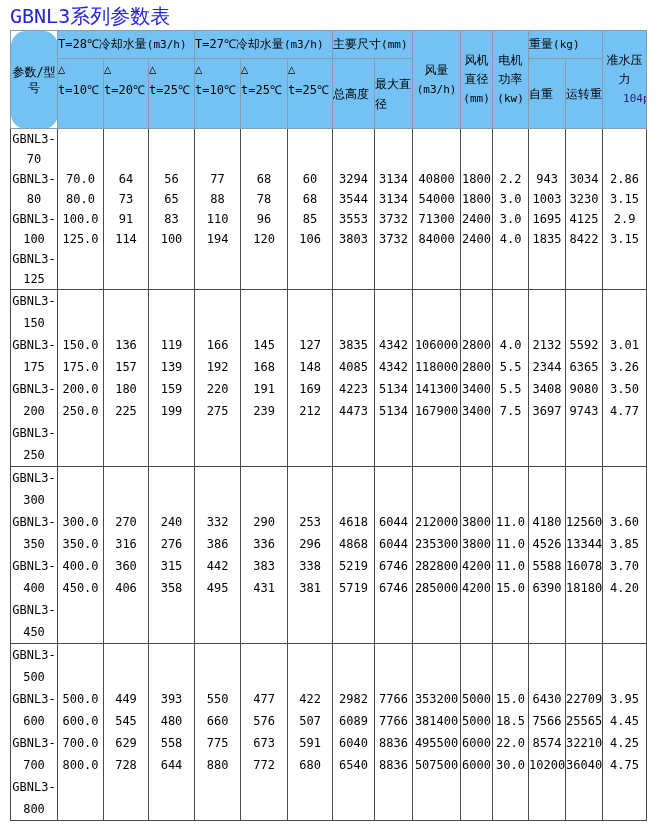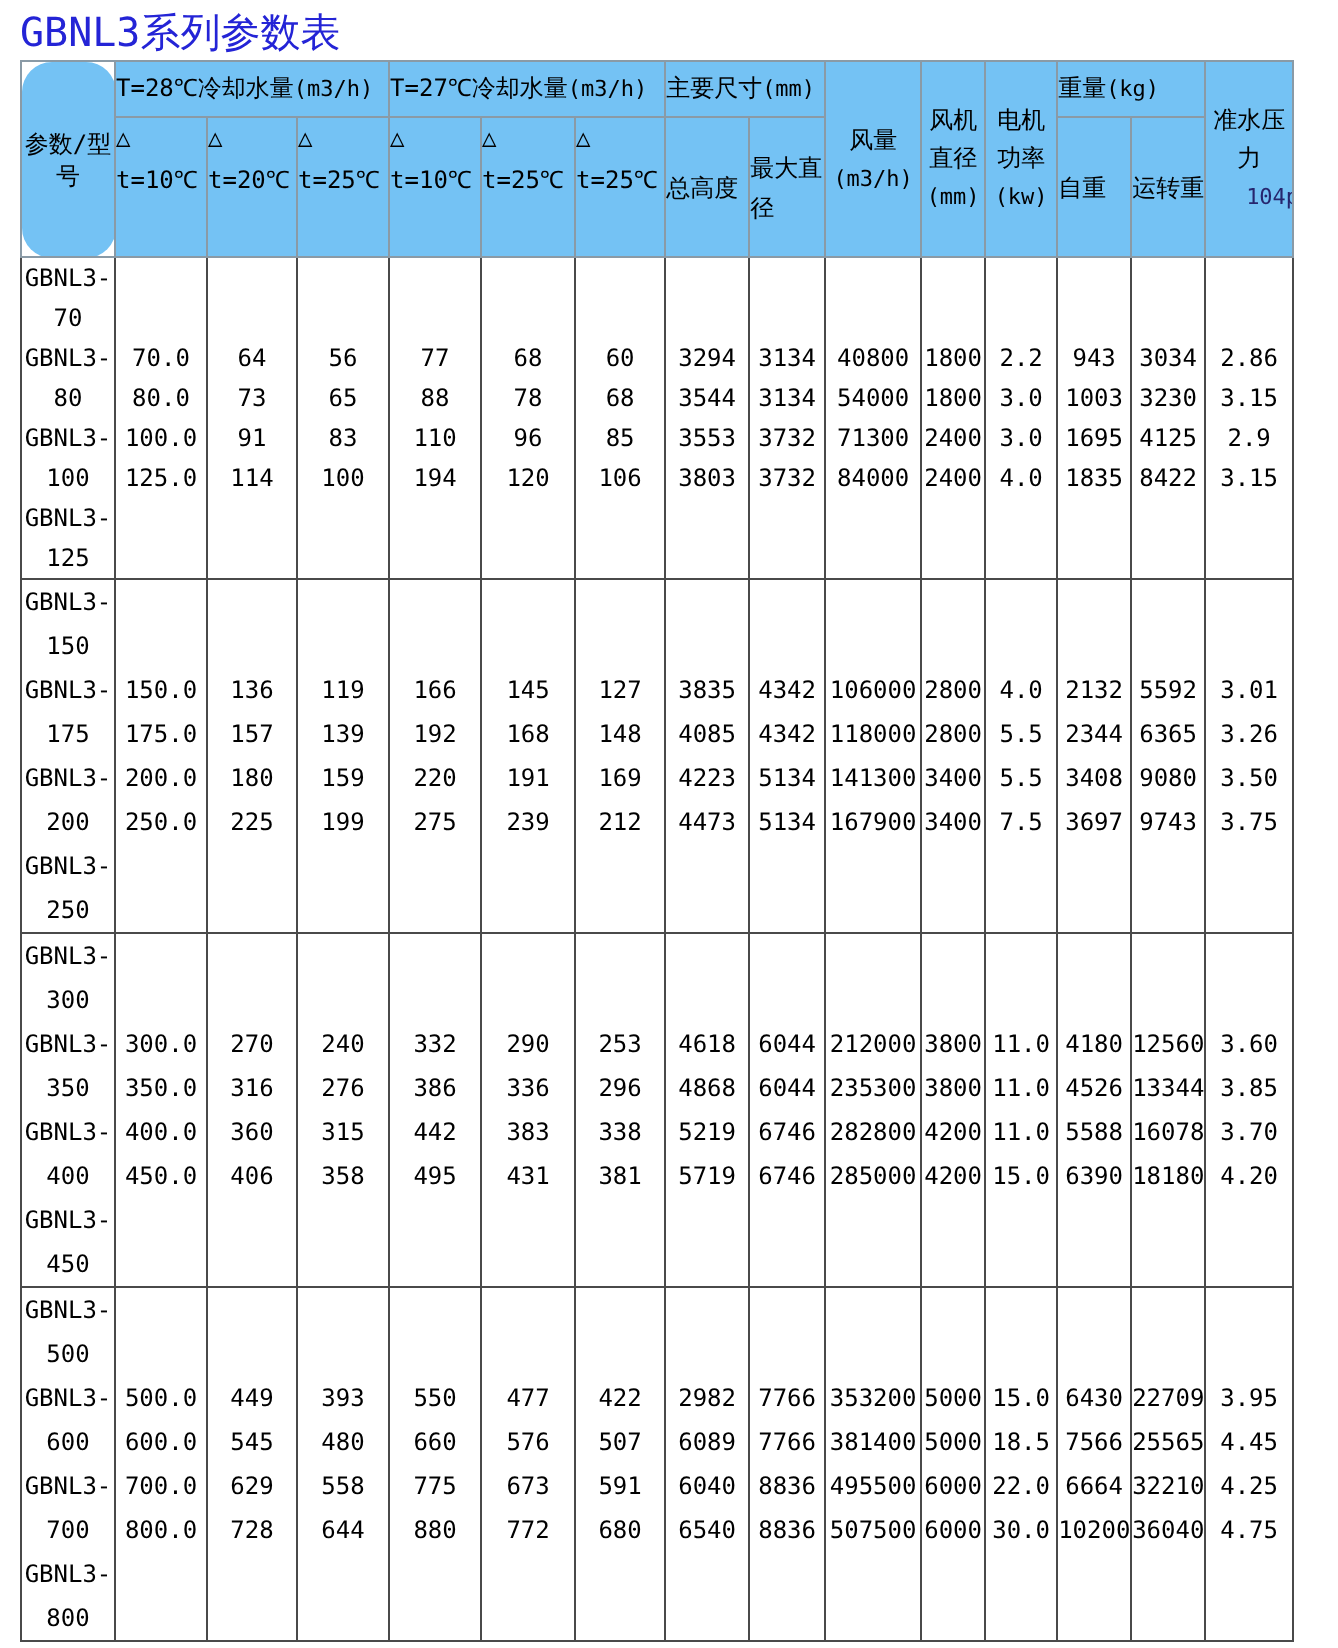--- a/index.html
+++ b/index.html
@@ -339,21 +339,21 @@
         <td>
           <div class="val">5592</div>
           <div class="val">6365</div>
           <div class="val">9080</div>
           <div class="val">9743</div>
         </td>
         <td>
           <div class="val">3.01</div>
           <div class="val">3.26</div>
           <div class="val">3.50</div>
-          <div class="val">3.75</div>
+          <div class="val">4.77</div>
         </td>
       </tr>
       <tr class="lh22">
         <td class="model-cell">
           <div class="model-name">
             <div>GBNL3-</div>
             <div>300</div>
           </div>
           <div class="model-name">
             <div>GBNL3-</div>
@@ -534,21 +534,21 @@
         </td>
         <td>
           <div class="val">15.0</div>
           <div class="val">18.5</div>
           <div class="val">22.0</div>
           <div class="val">30.0</div>
         </td>
         <td>
           <div class="val">6430</div>
           <div class="val">7566</div>
-          <div class="val">6664</div>
+          <div class="val">8574</div>
           <div class="val">10200</div>
         </td>
         <td>
           <div class="val">22709</div>
           <div class="val">25565</div>
           <div class="val">32210</div>
           <div class="val">36040</div>
         </td>
         <td>
           <div class="val">3.95</div>

